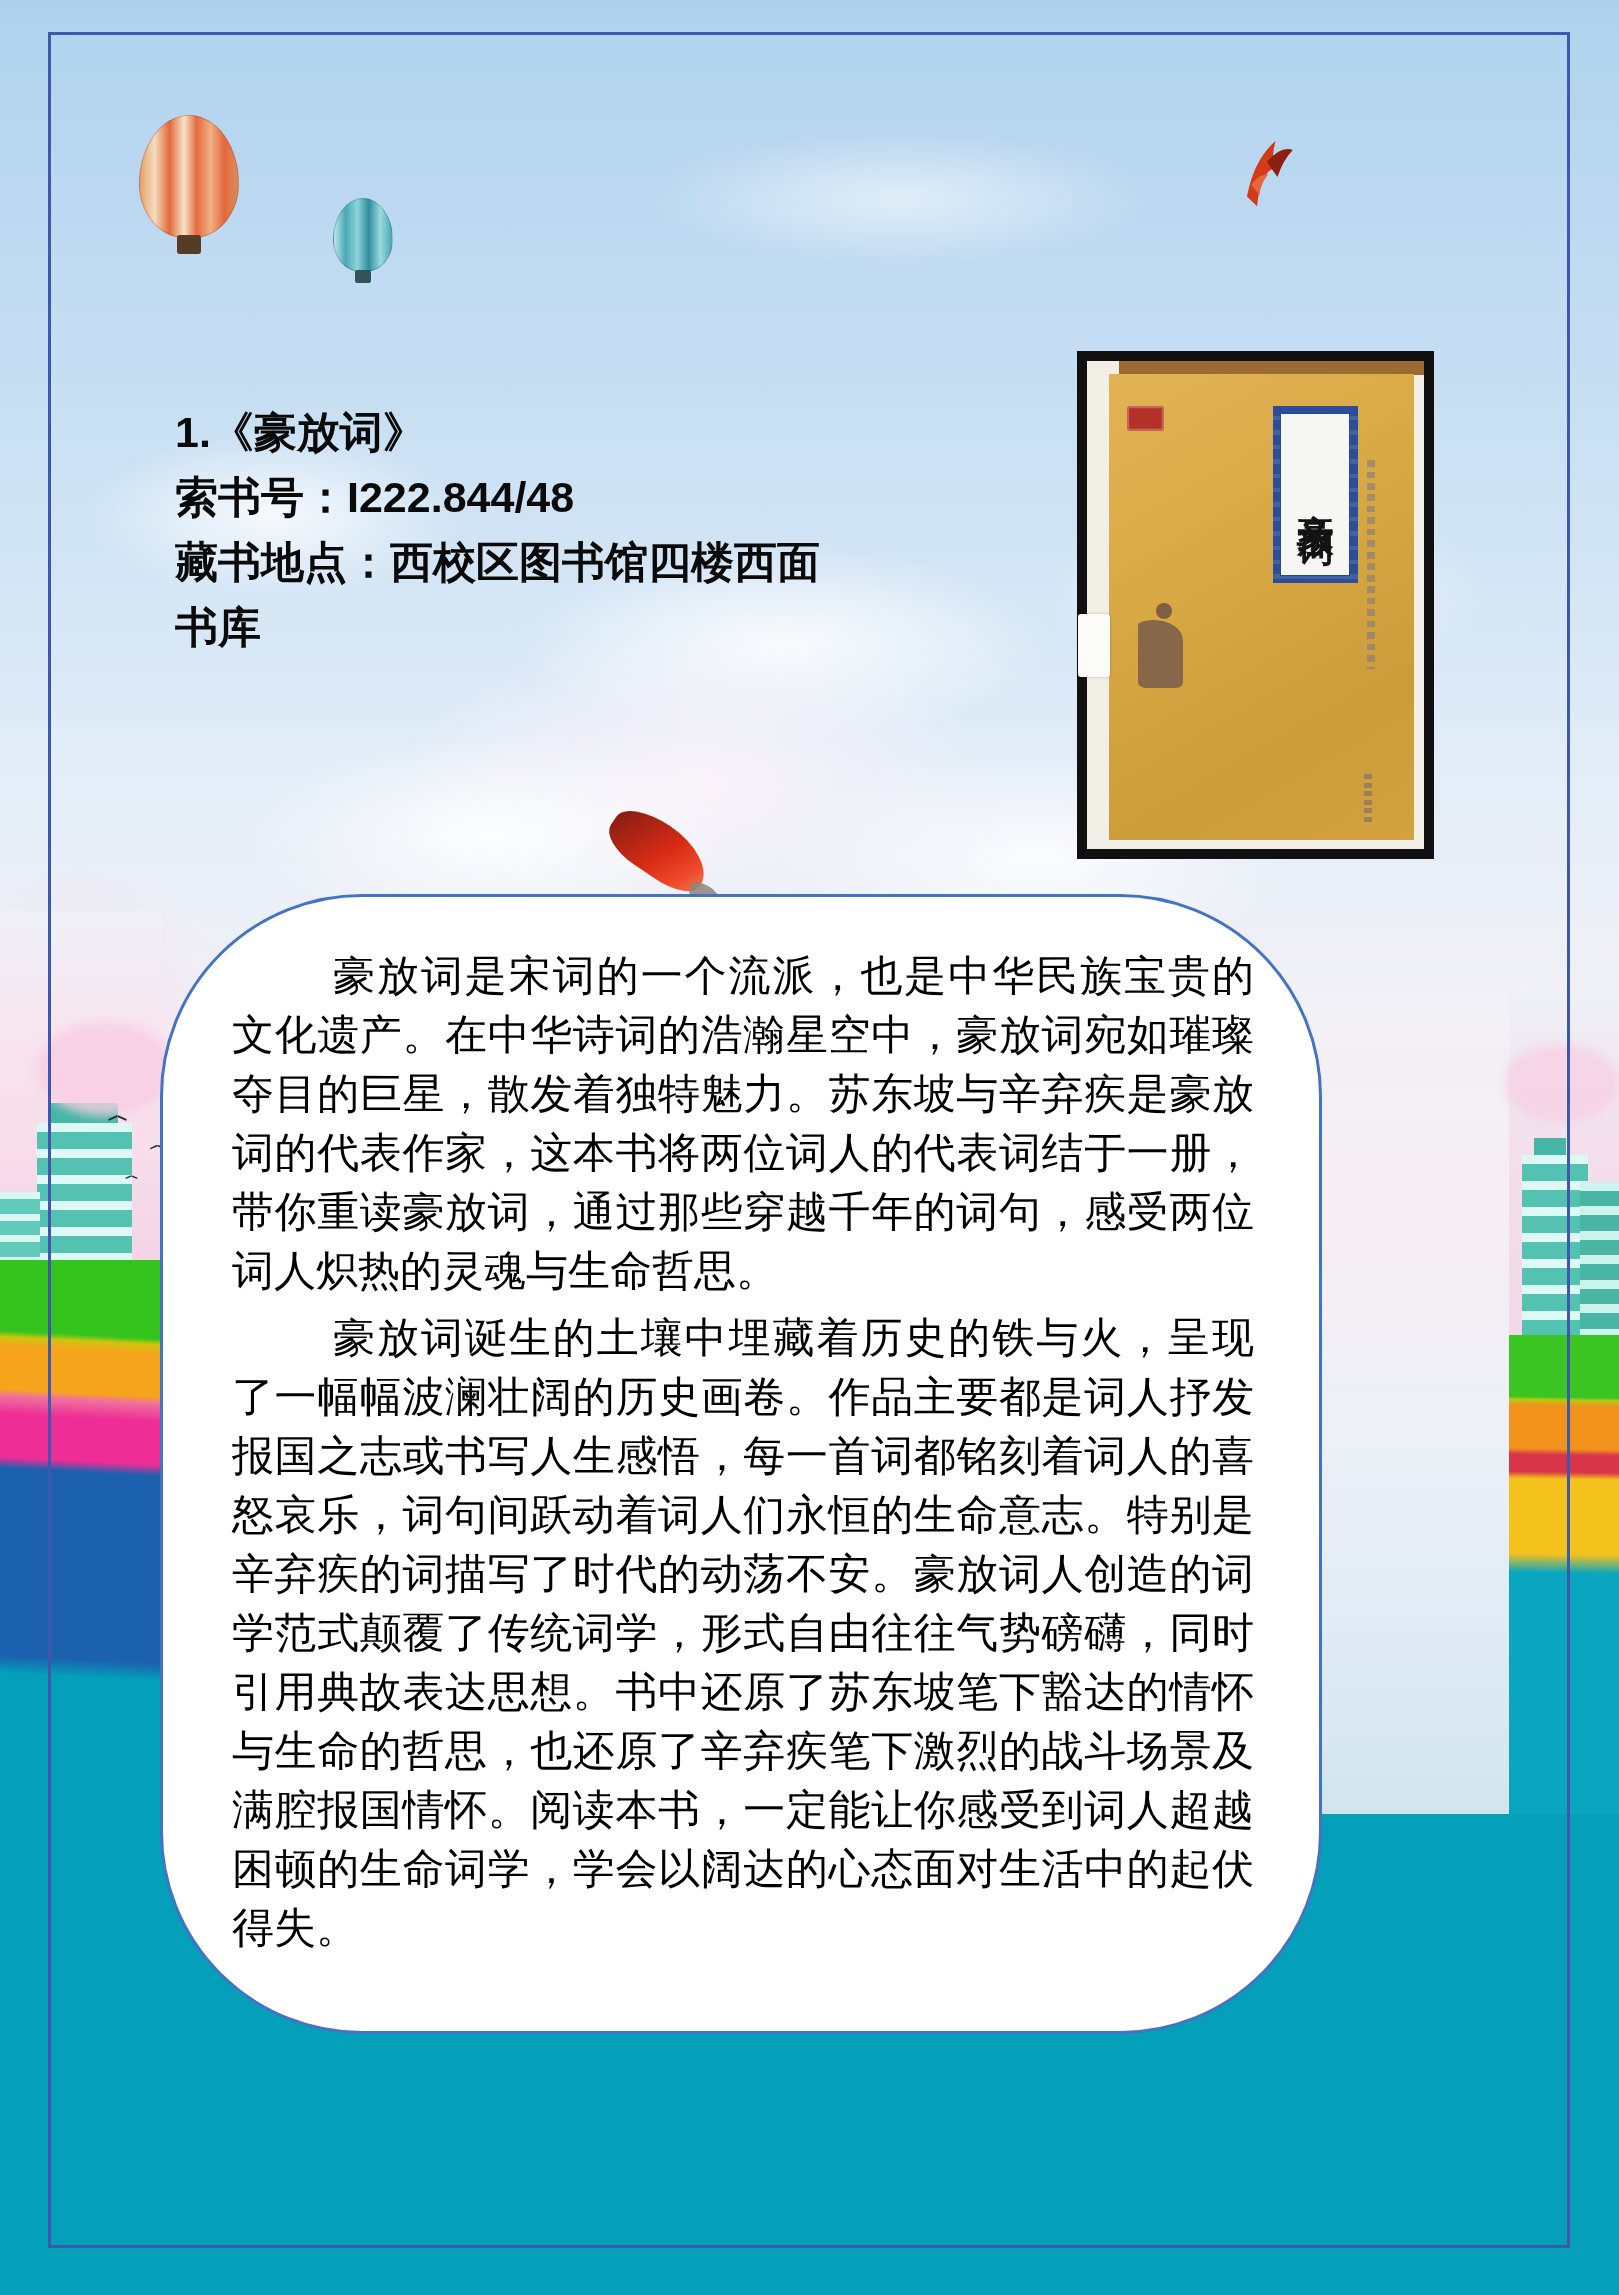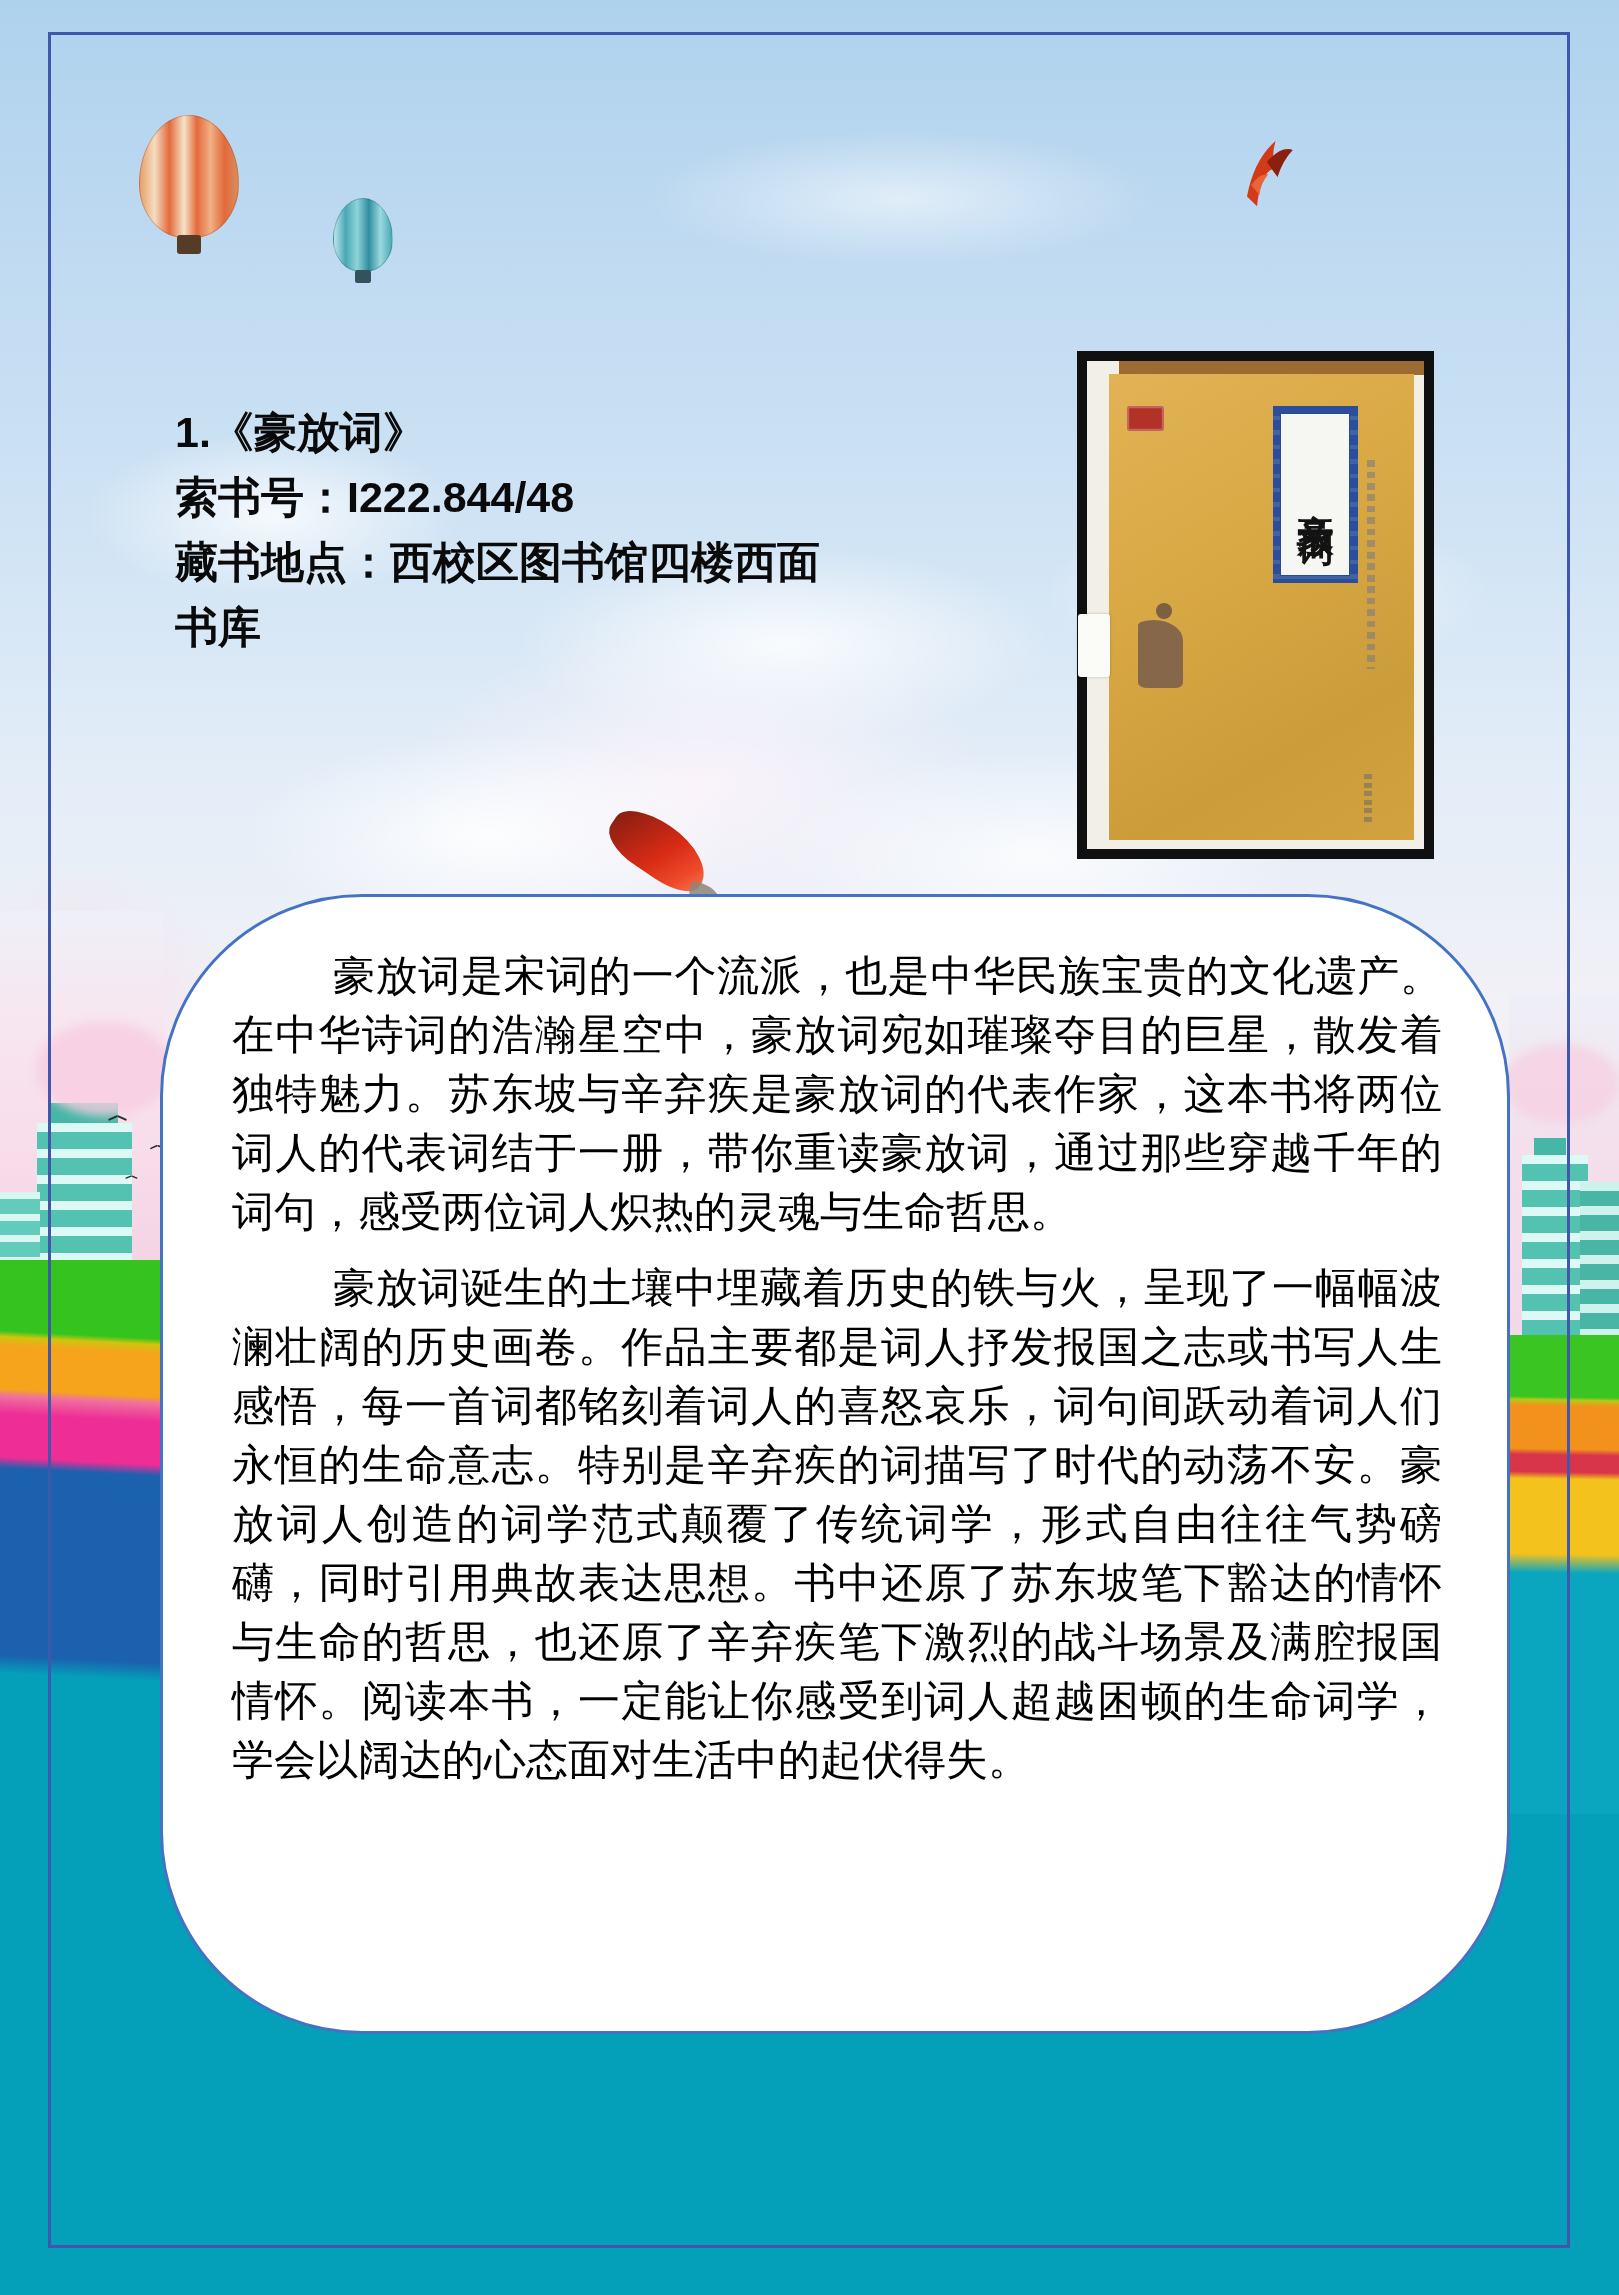--- a/index.html
+++ b/index.html
@@ -105,26 +105,26 @@
   .pub-text { position:absolute; left:255px; top:400px; width:8px; height:48px;
     background:repeating-linear-gradient(180deg,rgba(120,110,100,.6) 0 5px,transparent 5px 8.6px); }
   .scholar { position:absolute; left:29px; top:229px; width:50px; height:85px; }
   .scholar .head { width:16px; height:16px; background:#7d5f42; border-radius:50%; margin-left:18.7px; }
   .scholar .robe { width:45px; height:68px; margin-top:1.4px; background:#87674a;
     border-radius:35% 65% 18% 22% / 8% 30% 8% 8%; }
   .sticker { position:absolute; left:-8.6px; top:253px; width:32px; height:63px;
     background:#fbfbf8; border-radius:2.9px; box-shadow:0 0 2.9px rgba(0,0,0,.25); }
 
   
-  .card { position:absolute; left:160px; top:894px; width:1350px; height:1140px;
+  .card { position:absolute; left:160px; top:894px; width:1162px; height:1140px;
     box-sizing:border-box; background:#ffffff; border:3.6px solid #4472c4;
     border-radius:202px; z-index:20; padding:50px 65px 0 69px; }
   .para { margin:0; font-size:42px; line-height:59px; color:#000; text-align:justify;
     text-indent:101px; word-break:break-all; font-family:"Liberation Serif", serif; }
-  .para + .para { margin-top:17px; }
+  .para + .para { margin-top:8px; }
 </style>
 </head>
 <body>
 
 <div class="page">
 
   <div class="sky">
     <div class="cloud" style="left:648px;top:130px;width:504px;height:137px;background:radial-gradient(closest-side,rgba(255,255,255,.55),rgba(255,255,255,0));"></div>
     <div class="cloud" style="left:86px;top:432px;width:374px;height:166px;background:radial-gradient(closest-side,rgba(255,255,255,.8),rgba(255,255,255,0));"></div>
     <div class="cloud" style="left:518px;top:547px;width:533px;height:194px;background:radial-gradient(closest-side,rgba(255,255,255,.85),rgba(255,255,255,0));"></div>

